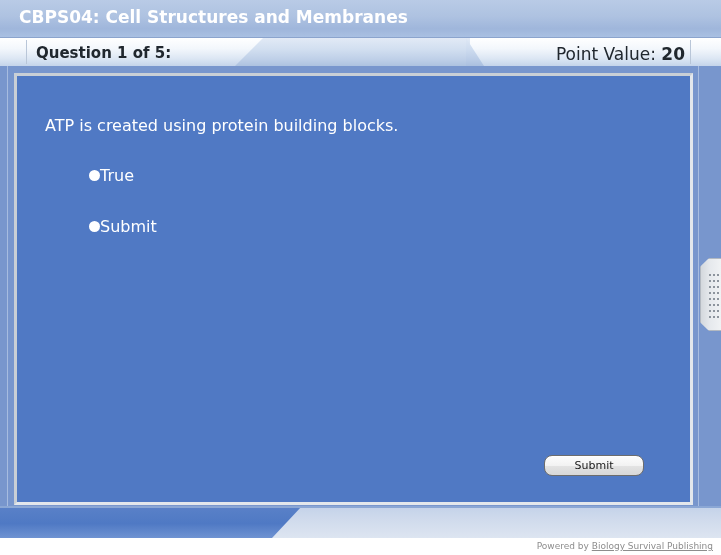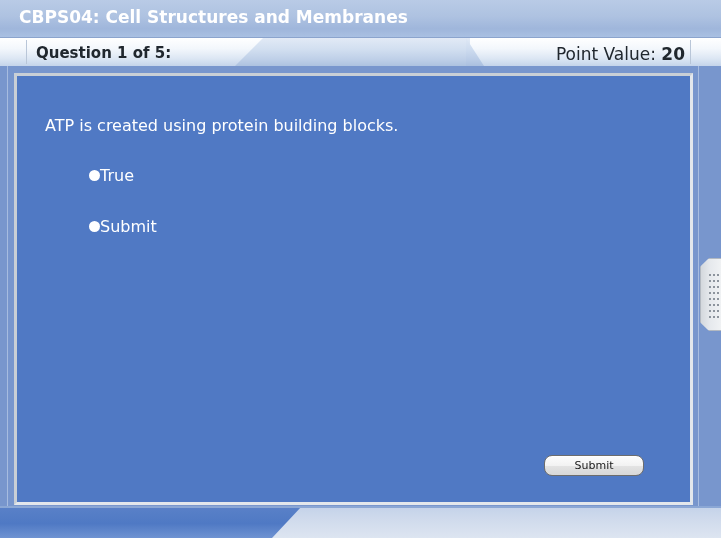--- a/index.html
+++ b/index.html
@@ -340,14 +340,15 @@
         <i style="left: 8px; top: 42px;"></i>
       </div>
   </div>
 
   <div class="scorebar">
     <div class="blue-wedge"></div>
     <div class="top-hairline"></div>
   </div>
 
   <div class="bottom-strip"></div>
+  <div class="poweredby"><span>Powered by</span> <a href="#">Biology Survival Publishing</a></div>
 
 </div>
 
 </body></html>

